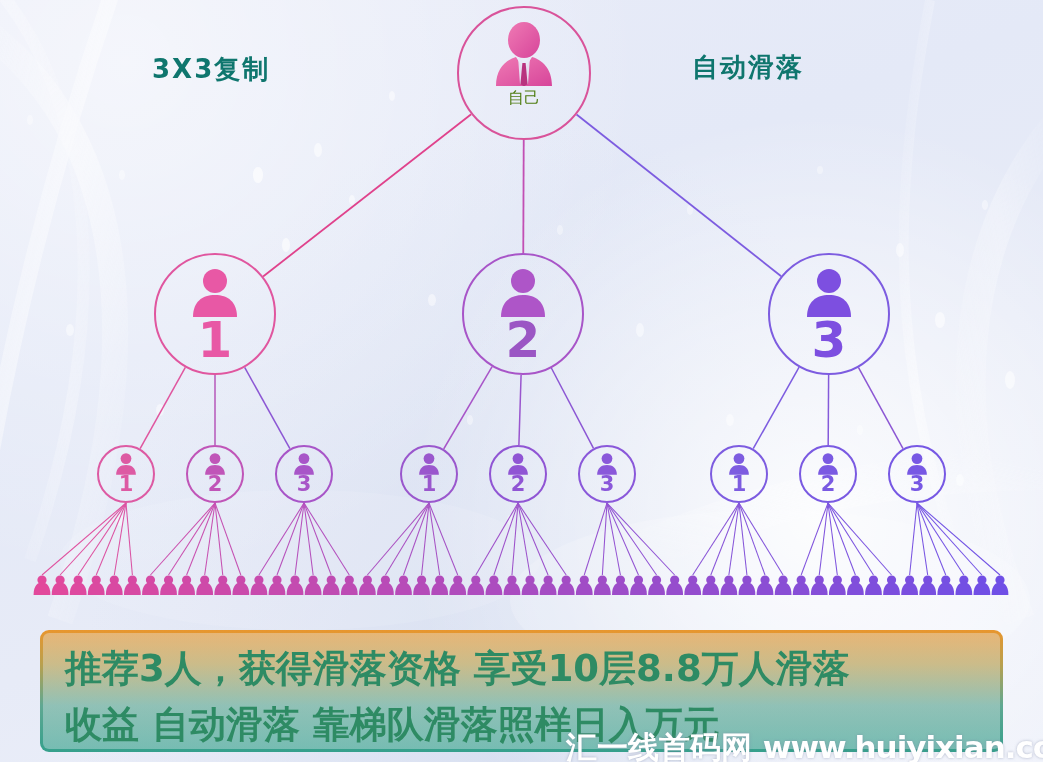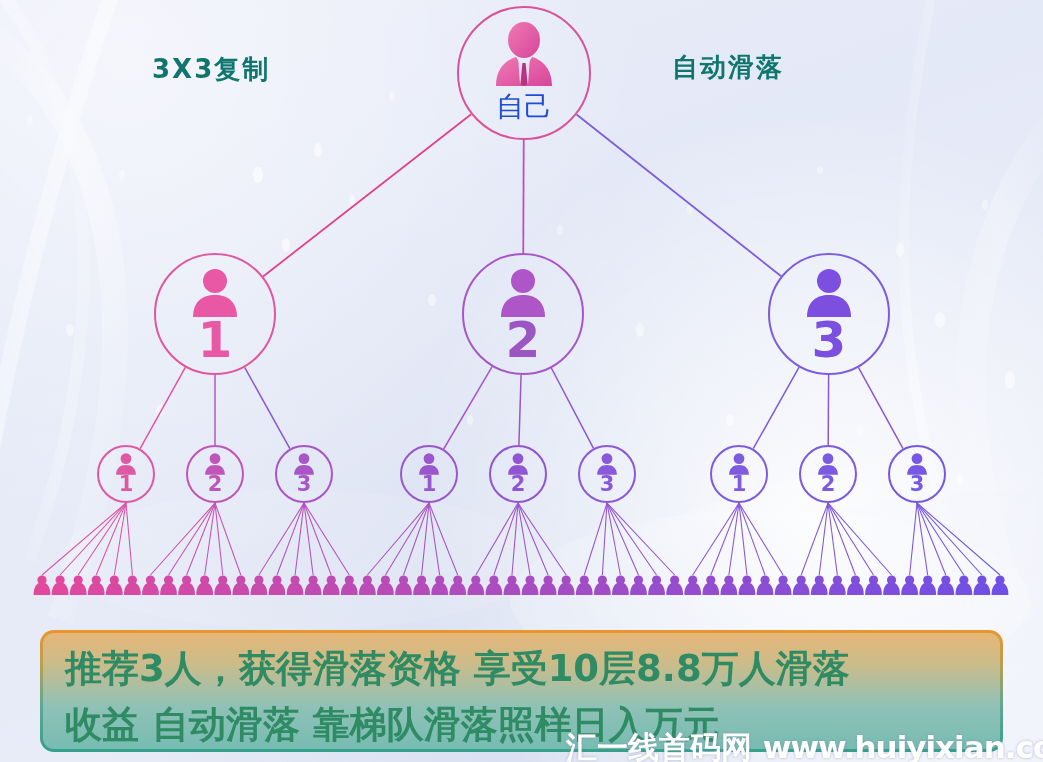--- a/index.html
+++ b/index.html
@@ -24,32 +24,32 @@
   
   #links{position:absolute;left:0;top:0;width:1043px;height:762px;}
 
   
   .headline{
     position:absolute;color:#0f766e;font-size:26px;font-weight:bold;
     letter-spacing:2px;white-space:nowrap;
     font-family:"DejaVu Sans","Liberation Sans",sans-serif;
   }
   #h-left{left:152px;top:52px;}
-  #h-right{left:672px;top:50px;}
+  #h-right{left:692px;top:50px;}
 
   
   .node{position:absolute;border-radius:50%;
         display:flex;flex-direction:column;align-items:center;justify-content:flex-start;
         box-sizing:border-box;}
   .node .num{font-weight:bold;line-height:1;font-family:"DejaVu Sans","Liberation Sans",sans-serif;}
 
   
   #node-root{left:457px;top:6px;width:134px;height:134px;border:2px solid #d9539a;}
   #node-root .glyph{margin-top:14px;}
-  #node-root .label{font-size:28px;color:#1d4ed8;margin-top:2px;font-weight:normal;
+  #node-root .label{font-size:16px;color:#4d7c0f;margin-top:2px;font-weight:normal;
         font-family:"DejaVu Sans","Liberation Sans",sans-serif;}
 
   
   .n2{width:122px;height:122px;border-width:2px;border-style:solid;}
   .n2 .glyph{margin-top:14px;}
   .n2 .num{font-size:50px;margin-top:-2px;}
   #node-l2-0{left:154px;top:253px;border-color:#e0569f;}
   #node-l2-1{left:462px;top:253px;border-color:#a855c8;}
   #node-l2-2{left:768px;top:253px;border-color:#7d5ce0;}
 
@@ -59,21 +59,21 @@
   .n3 .num{font-size:21px;margin-top:-1px;}
 
   .watermark{position:absolute;left:566px;top:727px;white-space:nowrap;
      font-size:31px;font-weight:bold;color:#ffffff;
      font-family:"DejaVu Sans","Liberation Sans",sans-serif;
      text-shadow:0 0 3px rgba(120,130,160,.55);letter-spacing:0px;}
   .watermark .wm-url{letter-spacing:-1px;}
 
   
   #note-box{position:absolute;left:40px;top:630px;width:963px;height:122px;
-     box-sizing:border-box;border:3px solid transparent;border-radius:14px;
+     box-sizing:border-box;border:3px solid transparent;border-radius:9px;
      background:
        linear-gradient(rgba(236,240,250,.35),rgba(236,240,250,.35)) padding-box,
        linear-gradient(180deg,#e8962e 0%,#b9a04e 28%,#5fa892 62%,#35a08c 100%) border-box;
      padding:8px 14px 0 22px;}
   #note-box .line{color:#2e8b64;font-size:37px;font-weight:bold;line-height:1.5;
      white-space:nowrap;font-family:"DejaVu Sans","Liberation Sans",sans-serif;}
 </style>
 </head>
 <body>
 

